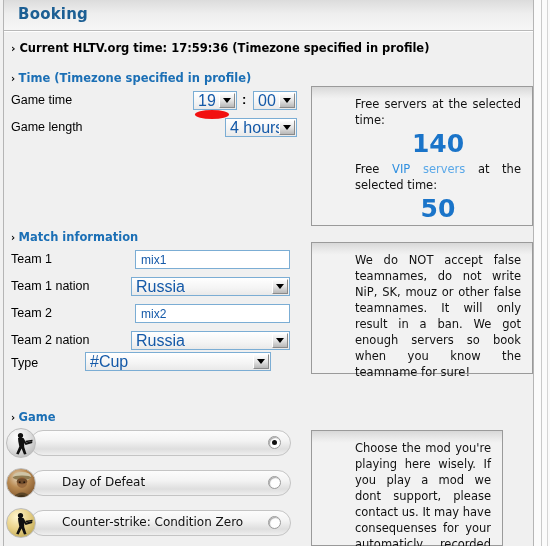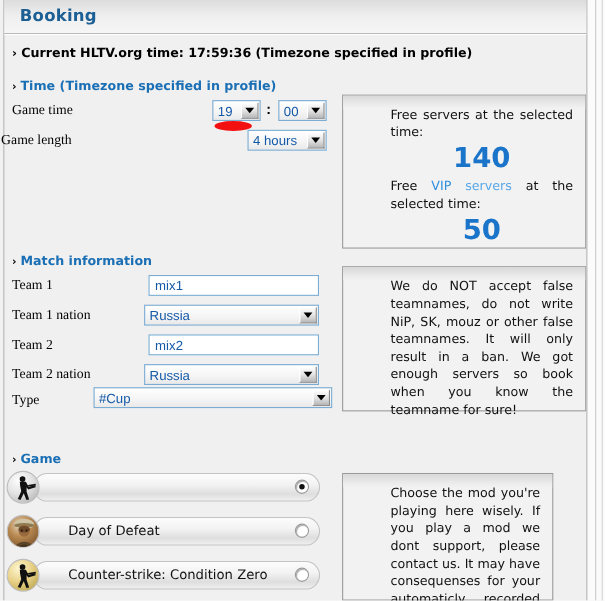--- a/index.html
+++ b/index.html
@@ -55,32 +55,32 @@
     white-space:nowrap;
   }
   .sechead .arr{color:#000;font-size:10px;}
   .sec-time{left:11px;top:71px;}
   .sec-match{left:11px;top:230px;}
   .sec-game{left:11px;top:410px;}
 
   
   .flabel{
     position:absolute;
-    font-family:Liberation Serif, serif;
+    font-family:Liberation Sans, sans-serif;
     font-size:12.5px;color:#000;white-space:nowrap;
   }
 
   
   .sel{
     position:absolute;box-sizing:border-box;
     border:1px solid #7badd4;
     background:linear-gradient(to bottom,#ffffff 0%,#f4f4f4 60%,#e9e9e9 100%);
     height:19px;
     font-family:"Liberation Sans", sans-serif;
-    font-size:12px;color:#1459a8;
+    font-size:16px;color:#1459a8;
     display:flex;align-items:center;
   }
   .sel .txt{padding-left:4px;white-space:nowrap;overflow:hidden;}
   .sel .btn{
     position:absolute;right:1px;top:1px;width:16px;height:15px;
     background:linear-gradient(to bottom,#fdfdfd 0%,#e4e4e4 50%,#b8b8b8 100%);
     border:1px solid #8a8a8a;border-top-color:#ffffff;border-left-color:#ffffff;
     box-sizing:border-box;
     display:flex;align-items:center;justify-content:center;
   }
@@ -206,21 +206,21 @@
   </div>
   <div class="colon" style="left:242px;top:92px;">:</div>
   <div class="sel" style="left:253px;top:91px;width:44px;">
     <span class="txt">00</span>
     <span class="btn">
         <i class="caret"></i>
       </span>
   </div>
   <div class="redmark"></div>
 
-  <div class="flabel" style="left:1px;top:120px;">Game length</div>
+  <div class="flabel" style="left:11px;top:120px;">Game length</div>
   <div class="sel" style="left:225px;top:118px;width:72px;">
     <span class="txt">4 hours</span>
     <span class="btn">
         <i class="caret"></i>
       </span>
   </div>
 
   <div class="panel" style="left:311px;top:86px;width:222px;height:140px;">
     <div class="ptop"></div>
     <div class="pbody">
@@ -256,21 +256,21 @@
 
   <div class="flabel" style="left:11px;top:333px;">Team 2 nation</div>
   <div class="sel" style="left:131px;top:331px;width:159px;">
     <span class="txt">Russia</span>
     <span class="btn">
         <i class="caret"></i>
       </span>
   </div>
 
   <div class="flabel" style="left:11px;top:356px;">Type</div>
-  <div class="sel" style="left:85px;top:352px;width:217px;">
+  <div class="sel" style="left:85px;top:352px;width:186px;">
     <span class="txt">#Cup</span>
     <span class="btn">
         <i class="caret"></i>
       </span>
   </div>
 
   <div class="sechead sec-game">
     <span class="arr">›&nbsp;</span><span>Game</span>
   </div>
 

